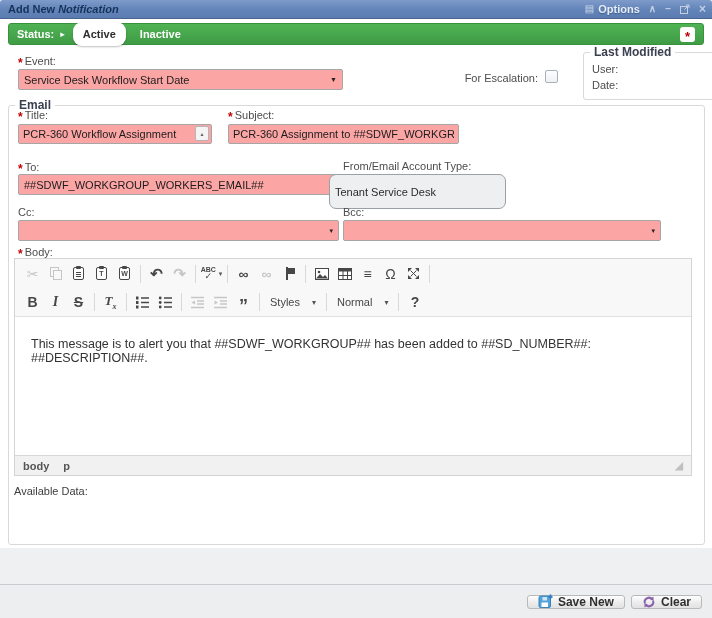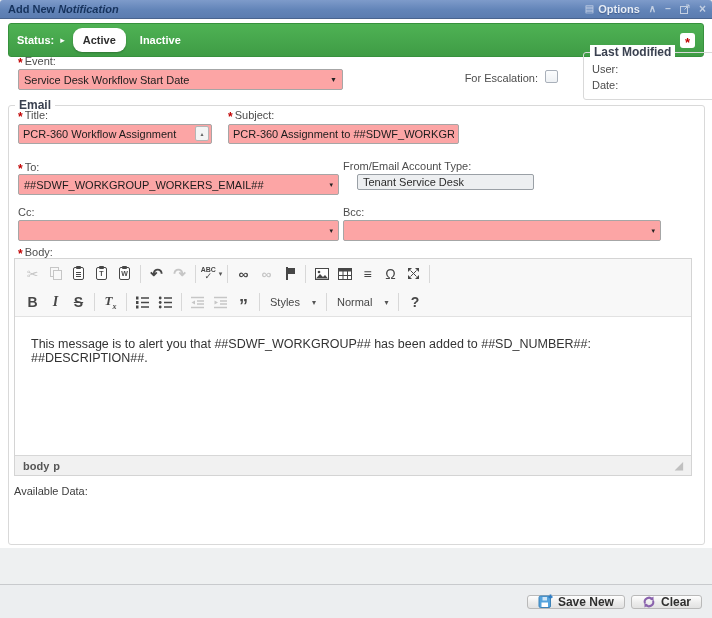--- a/index.html
+++ b/index.html
@@ -15,21 +15,21 @@
   .t-title .em{font-style:italic;}
   .t-right{margin-left:auto;display:flex;align-items:center;gap:9px;}
   .opt-btn{display:flex;align-items:center;gap:4px;cursor:pointer;}
   .opt-ico{font-size:10px;color:#cfd9ea;line-height:1;}
   .opt-lbl{font-size:11px;font-weight:bold;color:#e7edf6;text-shadow:0 1px 1px rgba(20,40,80,.4);}
   .win-ico{font-size:10px;font-weight:bold;color:#c3cfe2;line-height:1;cursor:pointer;}
   .win-ico.close{font-size:12px;}
   
   .panel{position:absolute;left:0;top:19px;width:712px;height:529px;background:#fff;}
   
-  .statusbar{position:absolute;left:8px;top:23px;width:696px;height:34px;border-radius:3px;
+  .statusbar{position:absolute;left:8px;top:23px;width:696px;height:22px;border-radius:3px;
              background:linear-gradient(#4fb254,#3f9c45);border:1px solid #37913d;
              display:flex;align-items:center;padding:0 8px;}
   .st-label{font-size:11px;font-weight:bold;color:#fff;}
   .st-arrow{font-size:9px;color:#fff;margin:0 8px 0 6px;}
   .st-pill{background:#fff;color:#2e2e2e;font-size:11px;font-weight:bold;border-radius:9px;
            padding:6px 10px;box-shadow:0 1px 2px rgba(0,0,0,.25);cursor:pointer;}
   .st-inactive{font-size:11px;font-weight:bold;color:#fff;margin-left:14px;cursor:pointer;}
   .st-badge{margin-left:auto;width:15px;height:15px;background:#fff;border-radius:3px;
             display:flex;align-items:center;justify-content:center;}
   .st-badge span{color:#c00000;font-size:13px;font-weight:bold;position:relative;top:2px;}
@@ -80,21 +80,21 @@
   .clip-ico::after{position:absolute;left:0;right:0;top:2px;text-align:center;font-size:7px;font-weight:bold;color:currentColor;}
   .clip-plain::after{content:"";position:absolute;left:2px;right:auto;top:4px;width:5px;height:1px;background:currentColor;box-shadow:0 2px 0 currentColor,0 4px 0 currentColor;}
   .clip-t::after{content:"T";}
   .clip-w::after{content:"W";}
   .flag-ico{position:relative;display:inline-block;width:10px;height:13px;}
   .flag-ico::before{content:"";position:absolute;left:1px;top:0;width:2px;height:13px;background:currentColor;}
   .flag-ico::after{content:"";position:absolute;left:3px;top:1px;width:7px;height:6px;background:currentColor;}
   .ed-body{flex:1;background:#fff;padding:20px 16px 0 16px;font-size:12.5px;color:#333;cursor:text;}
   .ed-body p{margin:0;}
   .ed-path{height:20px;background:#f1f1f1;border-top:1px solid #d7d7d7;display:flex;
-           align-items:center;padding:0 8px;gap:4px;font-size:11px;font-weight:bold;color:#555;}
+           align-items:center;padding:0 8px;gap:14px;font-size:11px;font-weight:bold;color:#555;}
   .ed-path .el{cursor:pointer;}
   .grip{margin-left:auto;font-size:10px;color:#c0c0c0;cursor:nwse-resize;}
   
   .gbtn{display:inline-flex;align-items:center;gap:5px;padding:0 10px;height:14px;
         background:linear-gradient(#fefefe,#ebebeb 60%,#e2e2e2);border:1px solid #b9b9b9;
         border-radius:3px;font-weight:bold;font-size:12px;color:#2f2f2f;cursor:pointer;}
   .insert-btn{position:absolute;left:228px;top:498px;height:23px;}
   .footer{position:absolute;left:0;top:584px;width:712px;height:34px;border-top:1px solid #c8cacd;
           background:#eceef0;display:flex;align-items:center;justify-content:flex-end;
           gap:6px;padding:0 10px;}
@@ -162,21 +162,21 @@
   </div>
   <div class="lbl" style="left:228px;top:108px;"><span class="req">*</span><span>Subject:</span></div>
   <input class="field" style="position: absolute; left: 228px; top: 124px; width: 231px; height: 20px;" value="PCR-360 Assignment to ##SDWF_WORKGROUP##">
 
   <div class="lbl" style="left:18px;top:160px;"><span class="req">*</span><span>To:</span></div>
   <div class="field sel" style="left:18px;top:174px;width:321px;height:21px;">
     <span>##SDWF_WORKGROUP_WORKERS_EMAIL##</span>
     <span class="arr">▾</span>
   </div>
   <div class="lbl" style="left:343px;top:160px;">From/Email Account Type:</div>
-  <div class="field ro" style="left:357px;top:174px;width:177px;height:16px;">
+  <div class="field ro" style="left:329px;top:174px;width:177px;height:35px;border-radius:7px;">
       <span>Tenant Service Desk</span>
     </div>
 
   <div class="lbl" style="left:18px;top:206px;">Cc:</div>
   <div class="field sel" style="left:18px;top:220px;width:321px;height:21px;">
     <span></span>
     <span class="arr">▾</span>
   </div>
   <div class="lbl" style="left:343px;top:206px;">Bcc:</div>
   <div class="field sel" style="left:343px;top:220px;width:318px;height:21px;">

